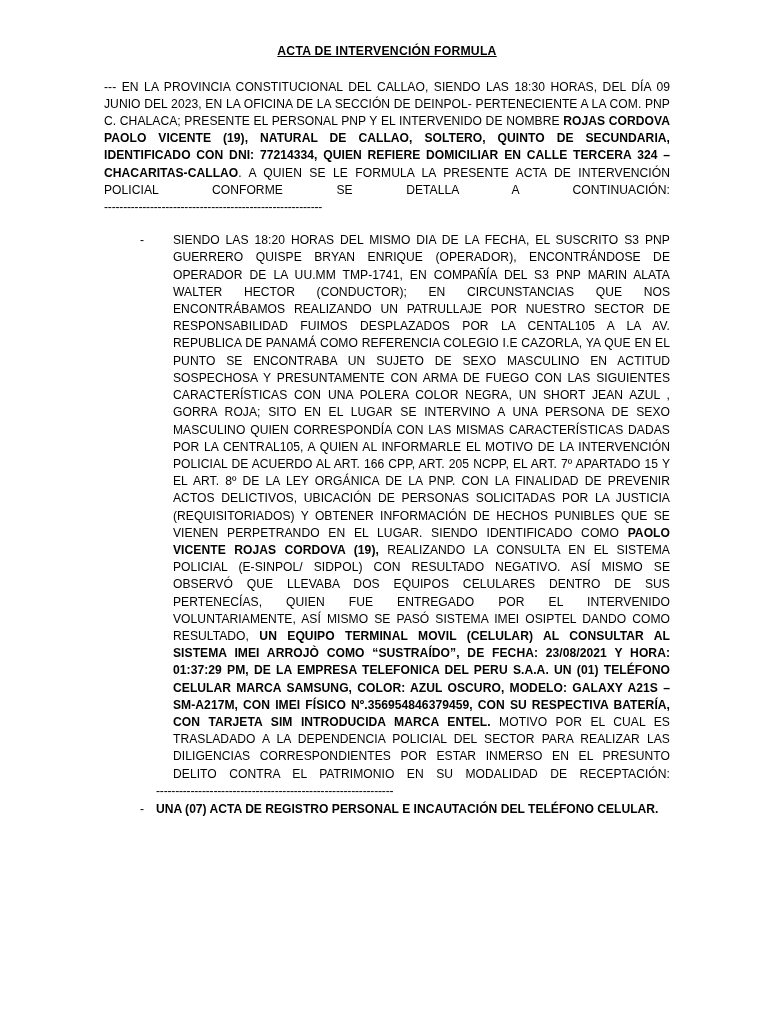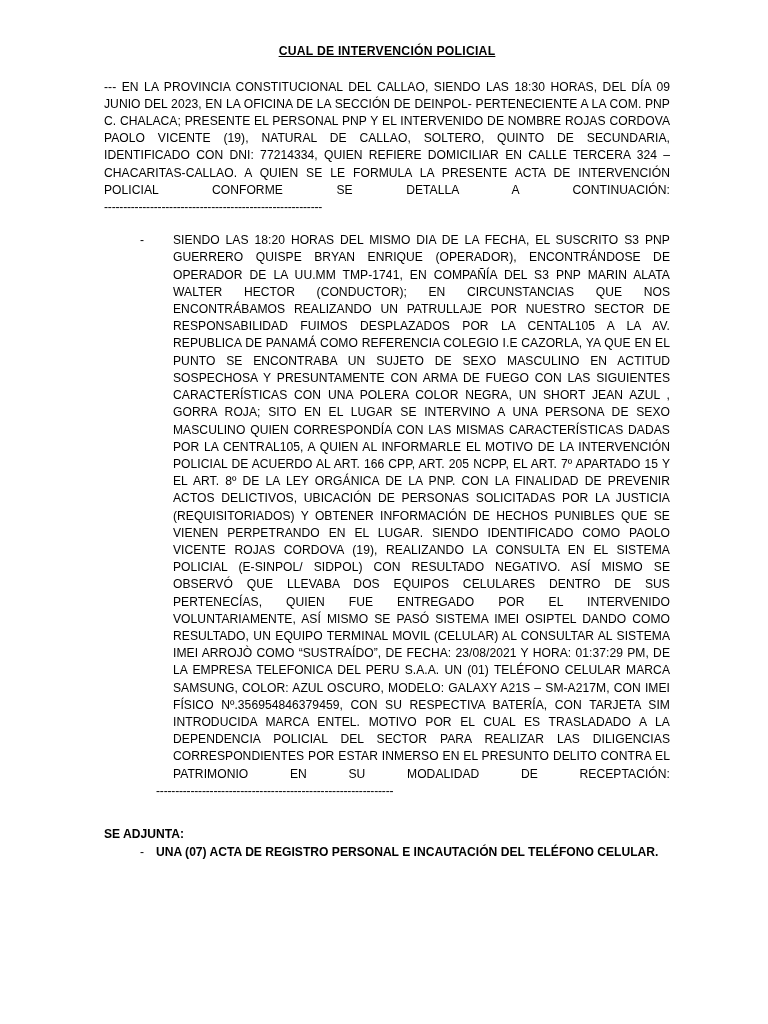--- a/index.html
+++ b/index.html
@@ -33,21 +33,21 @@
     line-height: 1.2;
   }
   .para {
     font-size: 12.1px;
     line-height: 17.2px;
     text-align: justify;
     text-align-last: justify;
     margin: 0;
     letter-spacing: 0.05px;
   }
-  .b { font-weight: normal; }
+  .b { font-weight: bold; }
   .dashes {
     font-size: 12.1px;
     line-height: 17.2px;
     letter-spacing: -0.2px;
     word-spacing: 0;
     white-space: nowrap;
     overflow: hidden;
   }
   .bullet-block {
     display: flex;
@@ -93,37 +93,36 @@
     line-height: 17.2px;
     font-weight: bold;
     text-align: left;
   }
 </style>
 </head>
 <body>
 
 <div class="page">
 
-  <h1 class="doc-title">CUAL DE INTERVENCIÓN POLICIAL</h1>
+  <h1 class="doc-title">ACTA DE INTERVENCIÓN FORMULA</h1>
 
   <p class="para">
     <span>--- </span><span>EN LA PROVINCIA CONSTITUCIONAL DEL CALLAO, SIENDO LAS 18:30 HORAS, DEL DÍA 09 JUNIO DEL 2023, EN LA OFICINA DE LA SECCIÓN DE DEINPOL- PERTENECIENTE A LA COM. PNP C. CHALACA; PRESENTE EL PERSONAL PNP Y EL INTERVENIDO DE NOMBRE </span><span class="b">ROJAS CORDOVA PAOLO VICENTE (19), NATURAL DE CALLAO, SOLTERO, QUINTO DE SECUNDARIA, IDENTIFICADO CON DNI: 77214334, QUIEN REFIERE DOMICILIAR EN CALLE TERCERA 324 – CHACARITAS-CALLAO</span><span>. A QUIEN SE LE FORMULA LA PRESENTE ACTA DE INTERVENCIÓN POLICIAL CONFORME SE DETALLA A CONTINUACIÓN:</span>
   </p>
 
   <div class="dashes">---------------------------------------------------------</div>
 
   <div class="bullet-block">
     <div class="bullet-mark">-</div>
     <div class="bullet-body">
       <span>SIENDO LAS 18:20 HORAS DEL MISMO DIA DE LA FECHA, EL SUSCRITO S3 PNP GUERRERO QUISPE BRYAN ENRIQUE (OPERADOR), ENCONTRÁNDOSE DE OPERADOR DE LA UU.MM  TMP-1741, EN COMPAÑÍA DEL S3 PNP MARIN ALATA WALTER HECTOR (CONDUCTOR); EN CIRCUNSTANCIAS QUE NOS ENCONTRÁBAMOS REALIZANDO UN PATRULLAJE POR NUESTRO SECTOR DE RESPONSABILIDAD FUIMOS DESPLAZADOS  POR LA CENTAL105 A LA AV. REPUBLICA DE PANAMÁ COMO REFERENCIA COLEGIO I.E CAZORLA, YA QUE EN EL PUNTO SE ENCONTRABA UN SUJETO DE SEXO MASCULINO EN ACTITUD SOSPECHOSA Y PRESUNTAMENTE CON ARMA DE FUEGO CON LAS SIGUIENTES CARACTERÍSTICAS CON UNA POLERA COLOR NEGRA, UN SHORT JEAN AZUL , GORRA ROJA;  SITO EN EL LUGAR   SE INTERVINO A UNA PERSONA DE SEXO MASCULINO QUIEN CORRESPONDÍA CON LAS MISMAS CARACTERÍSTICAS DADAS POR LA CENTRAL105, A QUIEN AL INFORMARLE EL MOTIVO DE LA INTERVENCIÓN POLICIAL DE ACUERDO AL ART. 166 CPP, ART. 205 NCPP, EL ART. 7º APARTADO 15 Y EL ART. 8º DE LA LEY ORGÁNICA DE LA PNP. CON LA FINALIDAD DE PREVENIR ACTOS DELICTIVOS, UBICACIÓN DE PERSONAS SOLICITADAS POR LA JUSTICIA (REQUISITORIADOS) Y OBTENER INFORMACIÓN DE HECHOS PUNIBLES QUE SE VIENEN PERPETRANDO EN EL LUGAR. SIENDO IDENTIFICADO COMO </span><span class="b">PAOLO VICENTE ROJAS CORDOVA (19),</span><span> REALIZANDO LA CONSULTA EN EL SISTEMA POLICIAL (E-SINPOL/ SIDPOL) CON RESULTADO NEGATIVO. ASÍ MISMO SE OBSERVÓ QUE LLEVABA DOS EQUIPOS CELULARES DENTRO DE SUS PERTENECÍAS, QUIEN FUE ENTREGADO POR EL INTERVENIDO VOLUNTARIAMENTE, ASÍ MISMO SE PASÓ SISTEMA IMEI OSIPTEL  DANDO COMO RESULTADO, </span><span class="b">UN EQUIPO TERMINAL MOVIL (CELULAR) AL CONSULTAR AL SISTEMA IMEI ARROJÒ COMO “SUSTRAÍDO”, DE FECHA: 23/08/2021 Y HORA: 01:37:29 PM, DE LA EMPRESA TELEFONICA DEL PERU S.A.A. UN (01) TELÉFONO CELULAR MARCA SAMSUNG, COLOR: AZUL OSCURO, MODELO: GALAXY A21S – SM-A217M, CON IMEI FÍSICO Nº.356954846379459, CON SU RESPECTIVA BATERÍA, CON TARJETA   SIM INTRODUCIDA MARCA ENTEL.</span><span>  MOTIVO POR EL CUAL ES TRASLADADO A LA DEPENDENCIA POLICIAL DEL SECTOR PARA REALIZAR LAS DILIGENCIAS CORRESPONDIENTES POR ESTAR INMERSO EN EL PRESUNTO DELITO CONTRA EL PATRIMONIO EN SU MODALIDAD DE RECEPTACIÓN:</span>
     </div>
   </div>
 
   <div class="dashes-indent">--------------------------------------------------------------</div>
 
-  <div class="adjunta-head">SE ADJUNTA:</div>
 
   <div class="adjunta-block">
     <div class="bullet-mark">-</div>
     <div class="adjunta-body">UNA   (07) ACTA DE REGISTRO PERSONAL E INCAUTACIÓN DEL TELÉFONO CELULAR.</div>
   </div>
 
 </div>
 
 </body></html>

